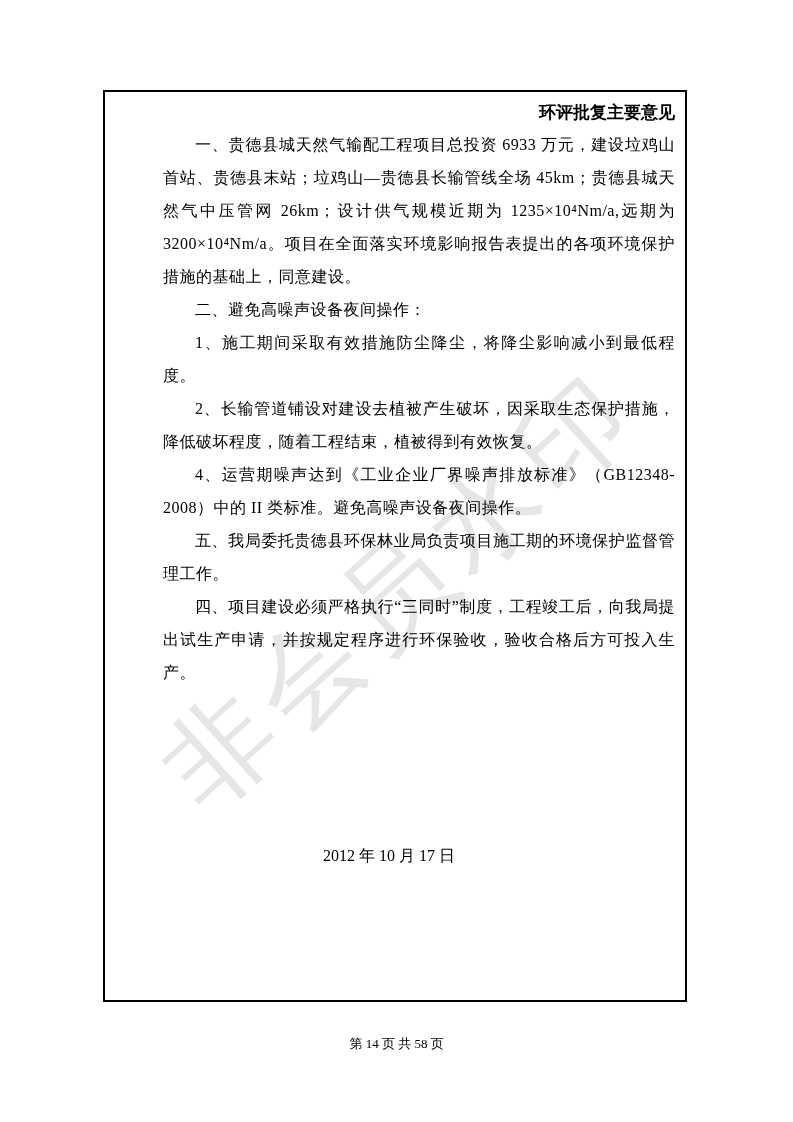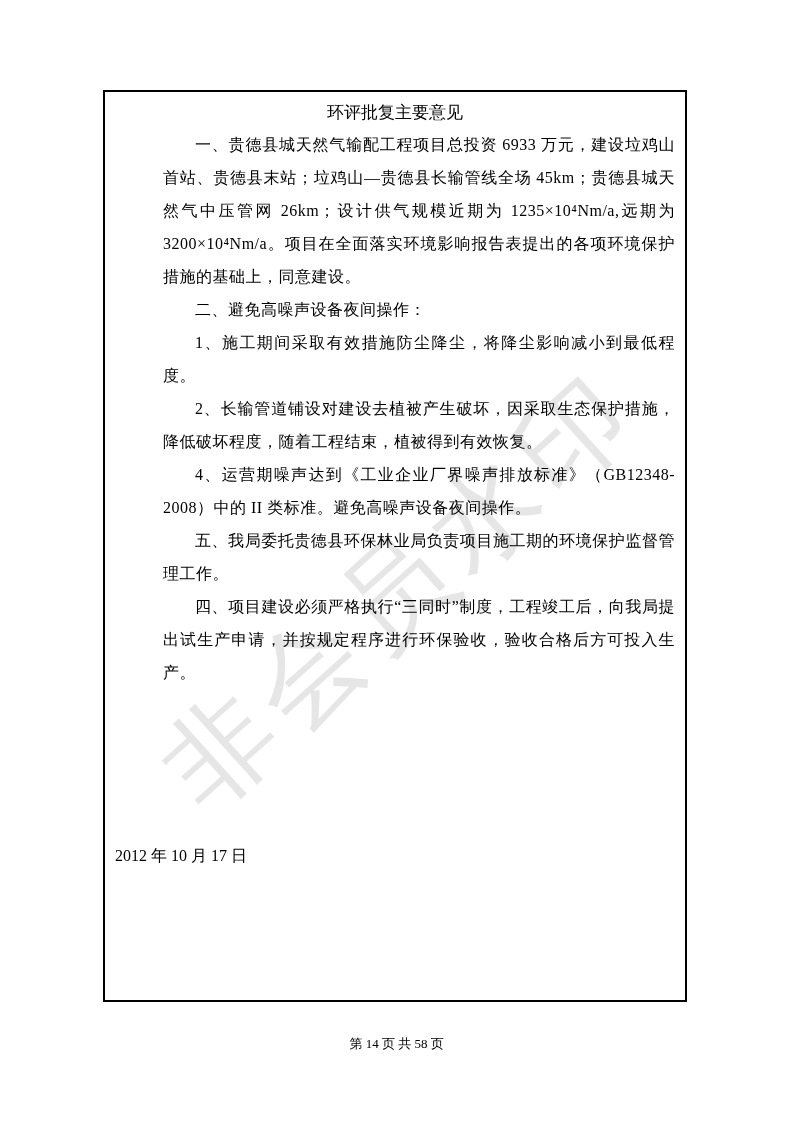--- a/index.html
+++ b/index.html
@@ -36,36 +36,36 @@
     top: 90px;
     width: 584px;
     height: 912px;
     border: 2px solid #000000;
     padding: 6px 10px 0 10px;
     z-index: 1;
     background: transparent;
   }
   .doc-title {
     font-size: 17px;
-    font-weight: normal;
+    font-weight: bold;
     line-height: 30px;
-    text-align: center;
+    text-align: right;
   }
   .doc-paragraph {
     font-size: 16px;
     line-height: 33px;
     text-indent: 2em;
     text-align: justify;
     letter-spacing: 0.5px;
     margin-left: 48px;
   }
   .doc-date {
     font-size: 16px;
     line-height: 33px;
-    text-align: left;
+    text-align: center;
     padding-right: 12px;
     margin-top: 150px;
   }
   .page-footer {
     position: absolute;
     left: 0;
     top: 1034px;
     width: 793px;
     text-align: center;
     font-size: 13px;

